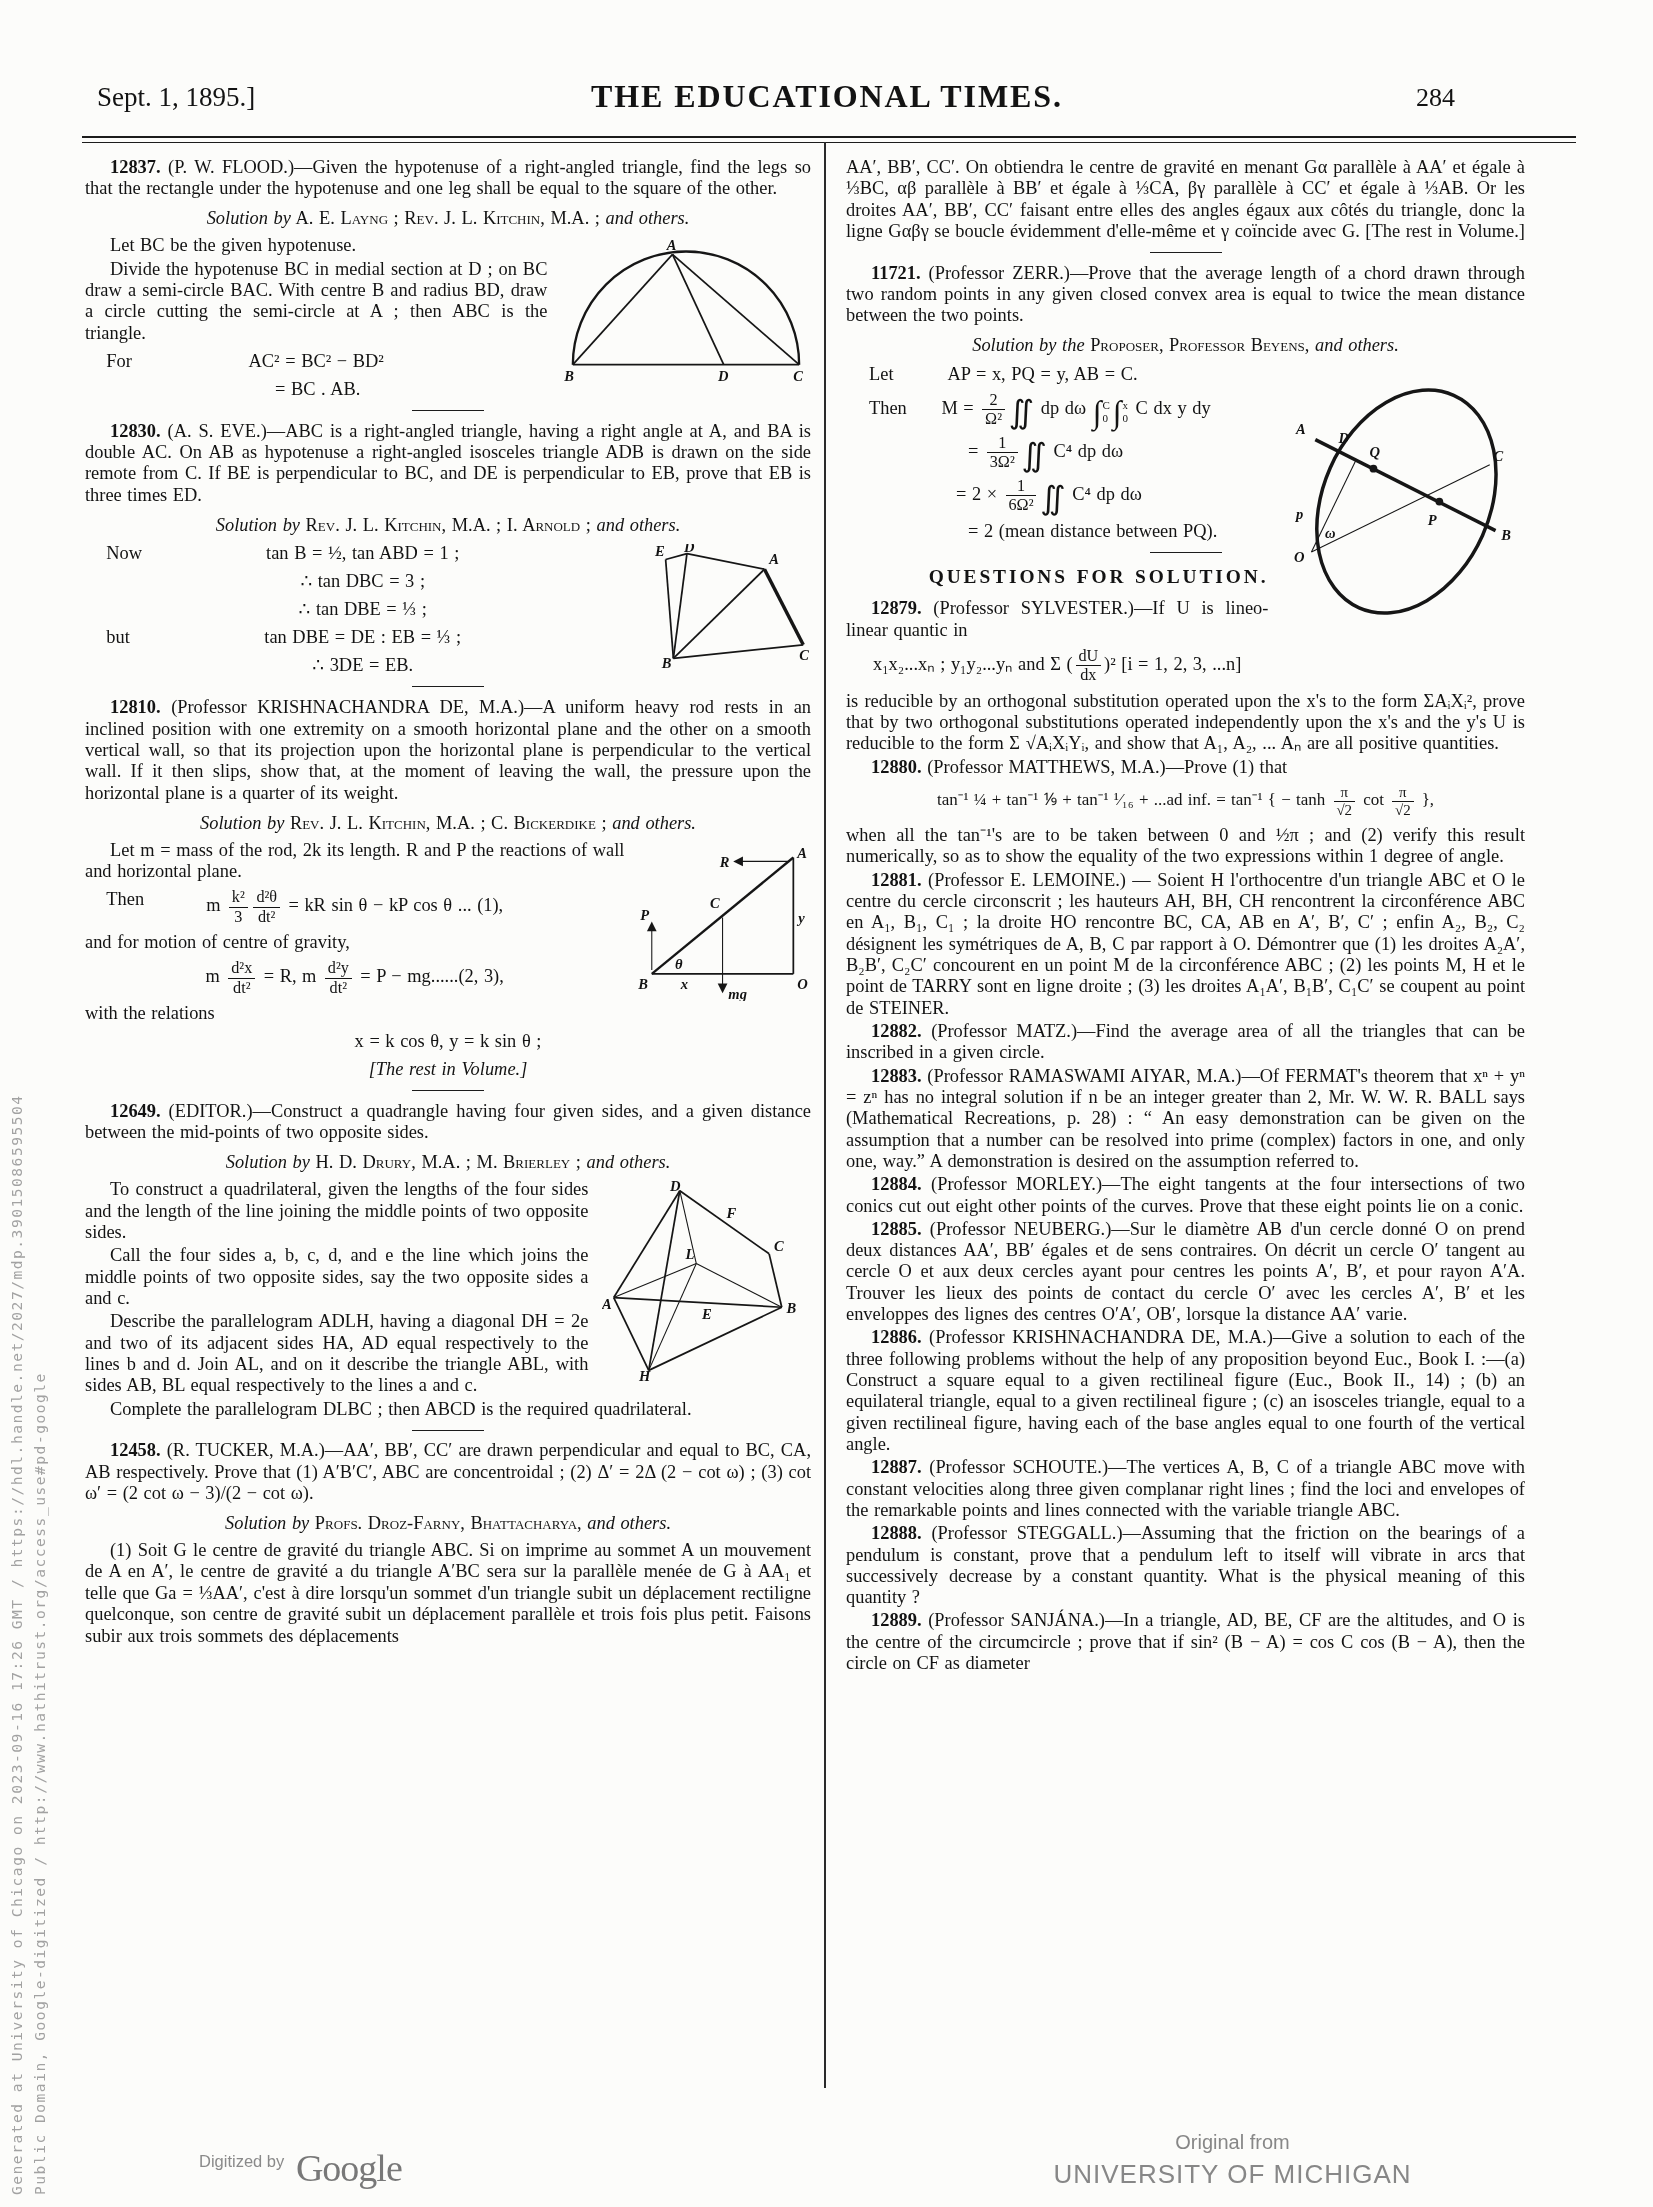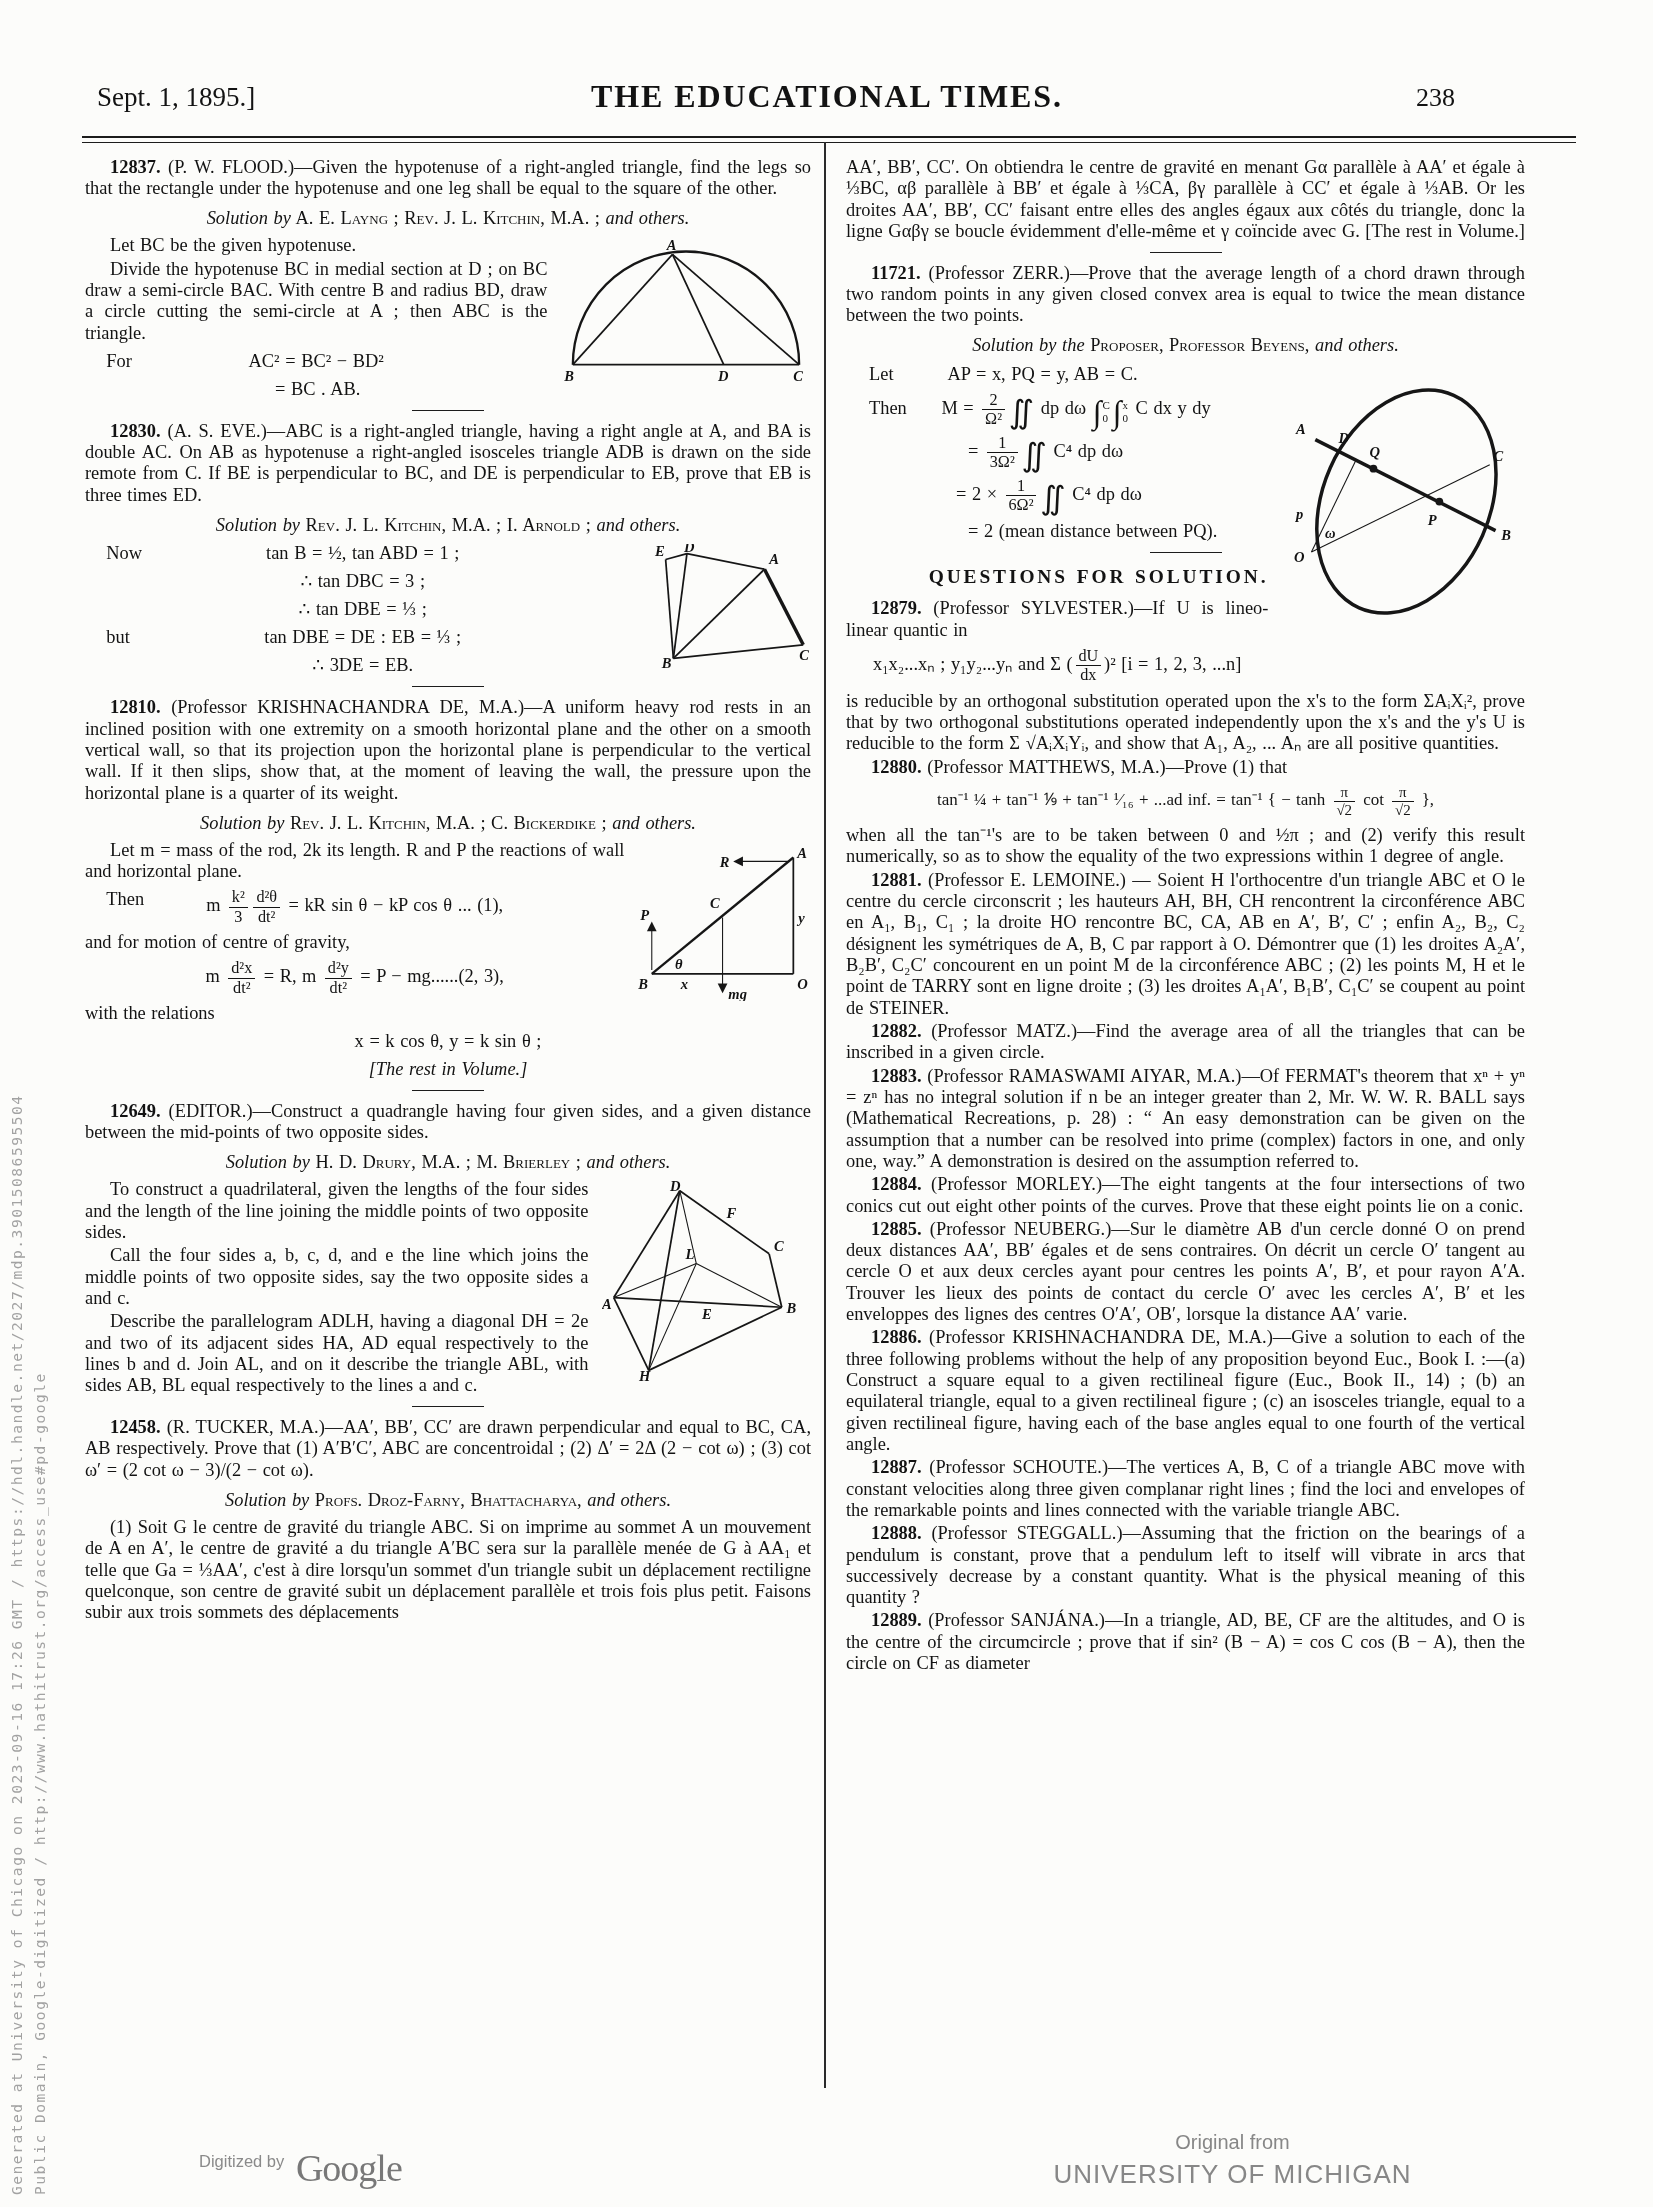--- a/index.html
+++ b/index.html
@@ -78,21 +78,21 @@
 </head>
 <body>
 
 <div class="page">
 
   <div class="rot" id="rot1">Generated at University of Chicago on 2023-09-16 17:26 GMT  /  https://hdl.handle.net/2027/mdp.39015086595504</div>
   <div class="rot" id="rot2">Public Domain, Google-digitized  /  http://www.hathitrust.org/access_use#pd-google</div>
 
   <div class="hdr-date">Sept. 1, 1895.]</div>
   <div class="hdr-title">THE EDUCATIONAL TIMES.</div>
-  <div class="hdr-page">238</div>
+  <div class="hdr-page">284</div>
   <div class="hdr-rule"></div>
   <div class="vrule"></div>
 
   <div class="col col-left">
 
     <div>
       <p class="para"><b class="pno">12837.</b> <span>(P. W. FLOOD.)—Given the hypotenuse of a right-angled triangle, find the legs so that the rectangle under the hypotenuse and one leg shall be equal to the square of the other.</span></p>
       <p class="solution"><i class="sol-i">Solution by</i><span class="sc"> A. E. Layng ; Rev. J. L. Kitchin, M.A. ; </span><i class="sol-i">and others.</i></p>
       <figure class="fig">
         <svg width="250" height="147" viewBox="0 0 258 152" style="font-size:19px">
@@ -199,20 +199,21 @@
           <text x="86" y="80">L</text>
           <text x="0" y="132">A</text>
           <text x="103" y="142">E</text>
           <text x="190" y="136">B</text>
           <text x="38" y="206">H</text>
         </svg>
       </figure>
       <p class="para">To construct a quadrilateral, given the lengths of the four sides and the length of the line joining the middle points of two opposite sides.</p>
       <p class="para">Call the four sides a, b, c, d, and e the line which joins the middle points of two opposite sides, say the two opposite sides a and c.</p>
       <p class="para">Describe the parallelogram ADLH, having a diagonal DH = 2e and two of its adjacent sides HA, AD equal respectively to the lines b and d.  Join AL, and on it describe the triangle ABL, with sides AB, BL equal respectively to the lines a and c.</p>
+      <p class="para">Complete the parallelogram DLBC ; then ABCD is the required quadrilateral.</p>
     </div>
     <div class="divider"></div>
 
     <div>
       <p class="para"><b class="pno">12458.</b> <span>(R. TUCKER, M.A.)—AA′, BB′, CC′ are drawn perpendicular and equal to BC, CA, AB respectively.  Prove that (1) A′B′C′, ABC are concentroidal ; (2) Δ′ = 2Δ (2 − cot ω) ;  (3) cot ω′ = (2 cot ω − 3)/(2 − cot ω).</span></p>
       <p class="solution"><i class="sol-i">Solution by</i><span class="sc"> Profs. Droz-Farny, Bhattacharya, </span><i class="sol-i">and others.</i></p>
       <p class="para">(1) Soit G le centre de gravité du triangle ABC.  Si on imprime au sommet A un mouvement de A en A′, le centre de gravité a du triangle A′BC sera sur la parallèle menée de G à AA₁ et telle que Ga = ⅓AA′, c'est à dire lorsqu'un sommet d'un triangle subit un déplacement rectiligne quelconque, son centre de gravité subit un déplacement parallèle et trois fois plus petit.  Faisons subir aux trois sommets des déplacements</p>
     </div>
   </div>
 

